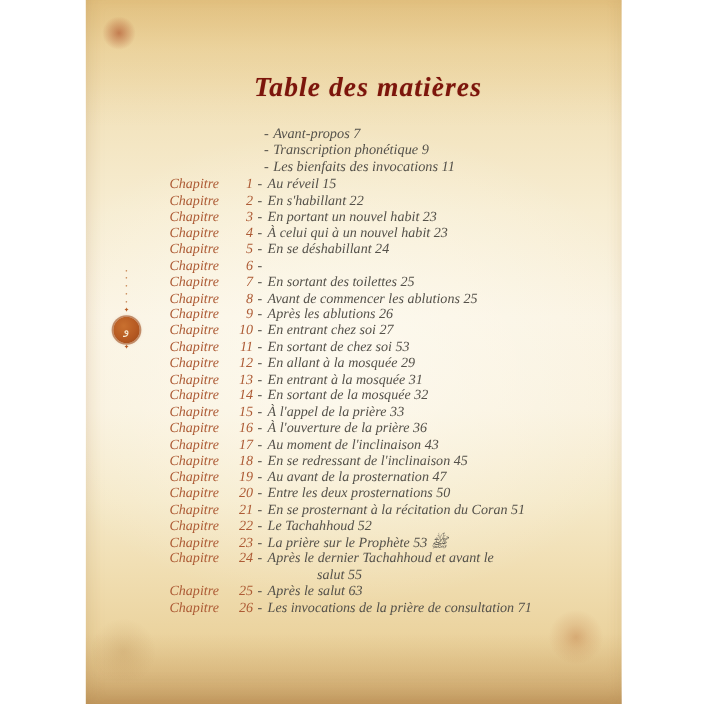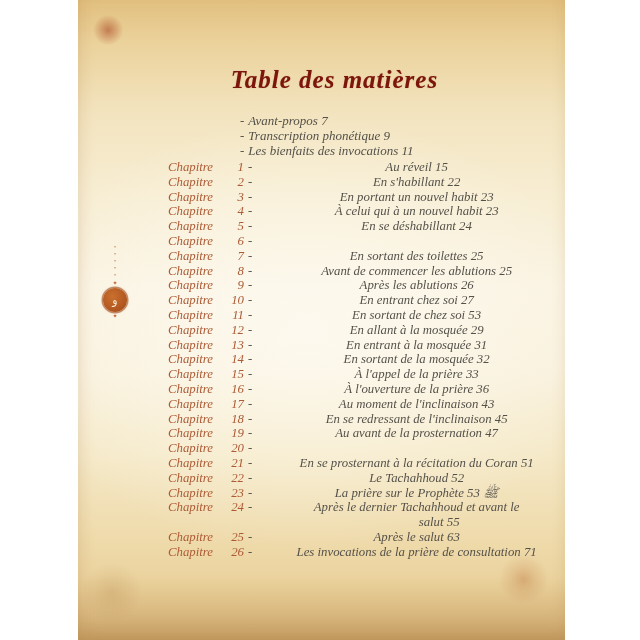--- a/index.html
+++ b/index.html
@@ -41,35 +41,35 @@
     text-shadow:0 0 1px rgba(124,21,11,.35);
   }
   
   .front-matter{
     position:absolute;top:114px;left:162px;
     font-size:13px;line-height:14.8px;color:#54514a;
   }
   .fm-row{white-space:nowrap;font-style:italic;}
   .fm-row .dash{margin-right:4px;}
   .chapters{
-    position:absolute;top:160px;left:90px;width:408px;
+    position:absolute;top:160px;left:76px;width:408px;
     font-size:12.8px;line-height:14.8px;
   }
   .ch-row{display:flex;align-items:flex-start;}
   .ch-label{
     flex:0 0 54px;color:#ad5b35;font-style:italic;
   }
   .ch-num{
     flex:0 0 22px;text-align:right;color:#ad5b35;font-style:italic;
     margin-right:4px;
   }
   .ch-dash{flex:0 0 auto;color:#54514a;margin-right:5px;font-style:italic;}
   .ch-text{
     flex:1 1 auto;color:#54514a;font-style:italic;
-    padding-left:45px;text-indent:-45px;text-align:center;
+    padding-left:45px;text-indent:-45px;
   }
   .ch-title{white-space:pre-wrap;}
   .ch-page{color:#54514a;}
   
   .watermark{
     position:absolute;left:22px;top:244px;width:30px;
     display:flex;flex-direction:column;align-items:center;
   }
   .wm-script{
     color:#c0763f;font-size:6px;line-height:8px;letter-spacing:1px;
@@ -220,20 +220,21 @@
       <div class="ch-row">
         <span class="ch-label">Chapitre</span>
         <span class="ch-num">19</span>
         <span class="ch-dash">-</span>
         <span class="ch-text"><span class="ch-title">Au avant de la prosternation</span><span class="ch-page"> 47</span></span>
       </div>
       <div class="ch-row">
         <span class="ch-label">Chapitre</span>
         <span class="ch-num">20</span>
         <span class="ch-dash">-</span>
+        <span class="ch-text"><span class="ch-title">Entre les deux prosternations</span><span class="ch-page"> 50</span></span>
       </div>
       <div class="ch-row">
         <span class="ch-label">Chapitre</span>
         <span class="ch-num">21</span>
         <span class="ch-dash">-</span>
         <span class="ch-text"><span class="ch-title">En se prosternant à la récitation du Coran</span><span class="ch-page"> 51</span></span>
       </div>
       <div class="ch-row">
         <span class="ch-label">Chapitre</span>
         <span class="ch-num">22</span>

